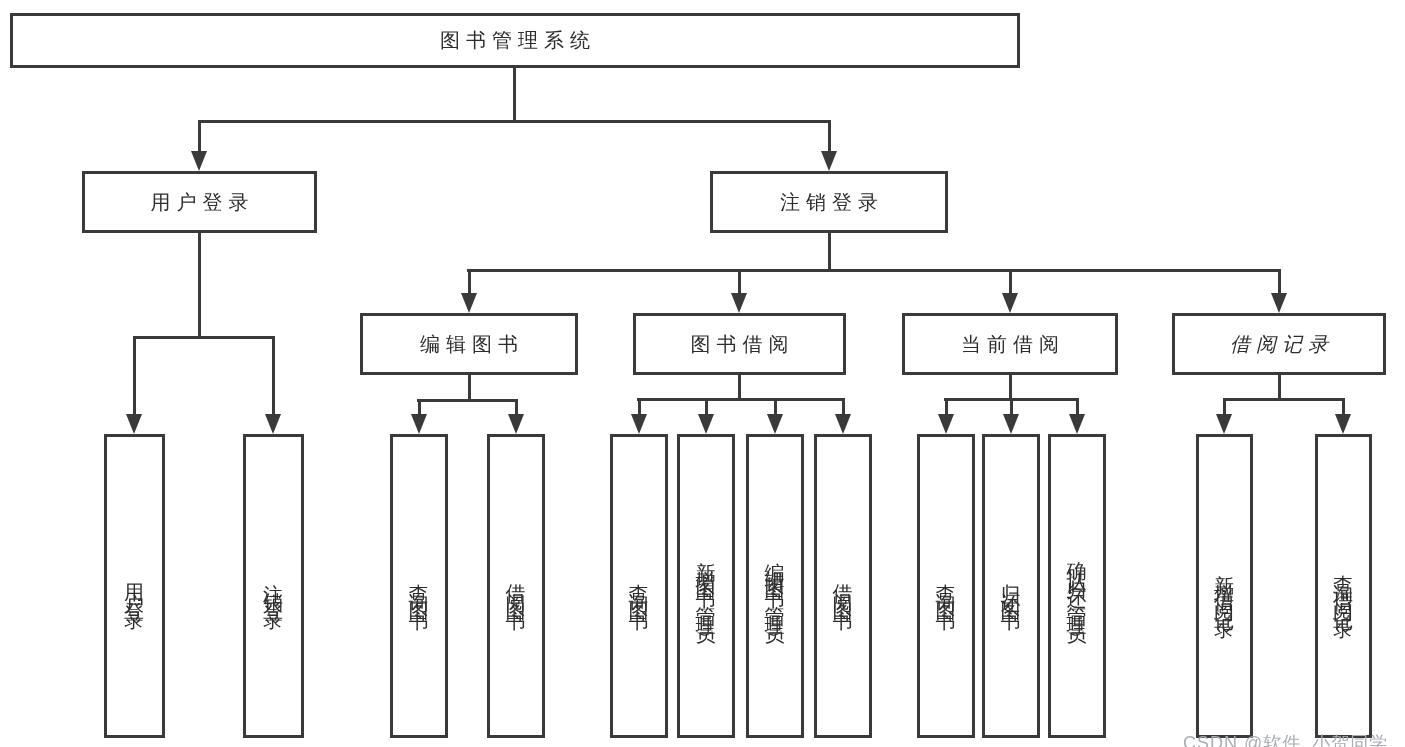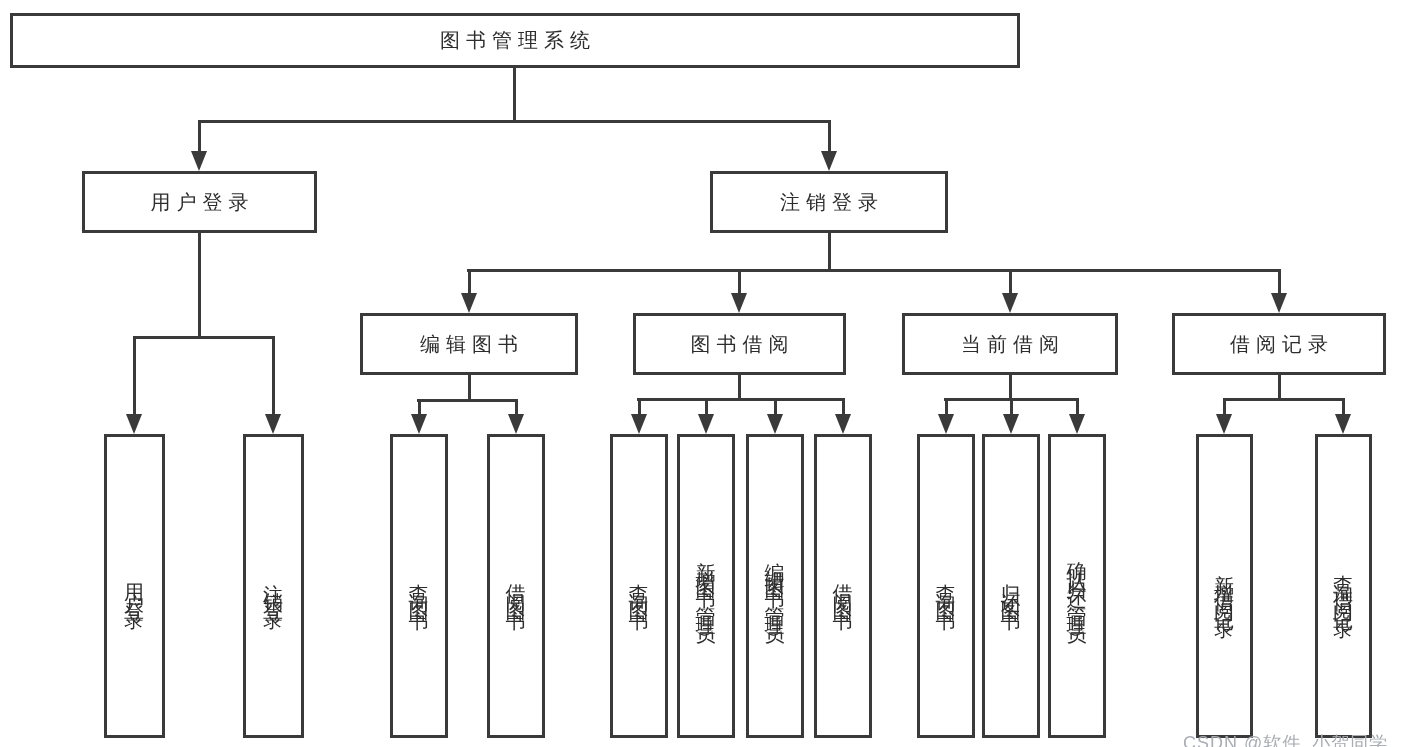--- a/index.html
+++ b/index.html
@@ -78,21 +78,21 @@
 
   <div class="box box-h" style="left:360px;top:313px;width:218px;height:62px;">
     <span>编辑图书</span>
   </div>
   <div class="box box-h" style="left:633px;top:313px;width:213px;height:62px;">
     <span>图书借阅</span>
   </div>
   <div class="box box-h" style="left:902px;top:313px;width:216px;height:62px;">
     <span>当前借阅</span>
   </div>
-  <div class="box box-h" style="left:1172px;top:313px;width:214px;height:62px;">
+  <div class="box box-h" style="left:1172px;top:313px;width:214px;height:62px;font-style:italic;">
     <span>借阅记录</span>
   </div>
 
   <div class="line" style="left:468px;top:375px;width:3px;height:24px;"></div>
   <div class="line" style="left:417px;top:399px;width:101px;height:3px;"></div>
   <div class="line" style="left:418px;top:399px;width:3px;height:15px;"></div>
   <div class="arrow" style="left:411px;top:414px;"></div>
   <div class="line" style="left:515px;top:399px;width:3px;height:15px;"></div>
   <div class="arrow" style="left:508px;top:414px;"></div>
 

